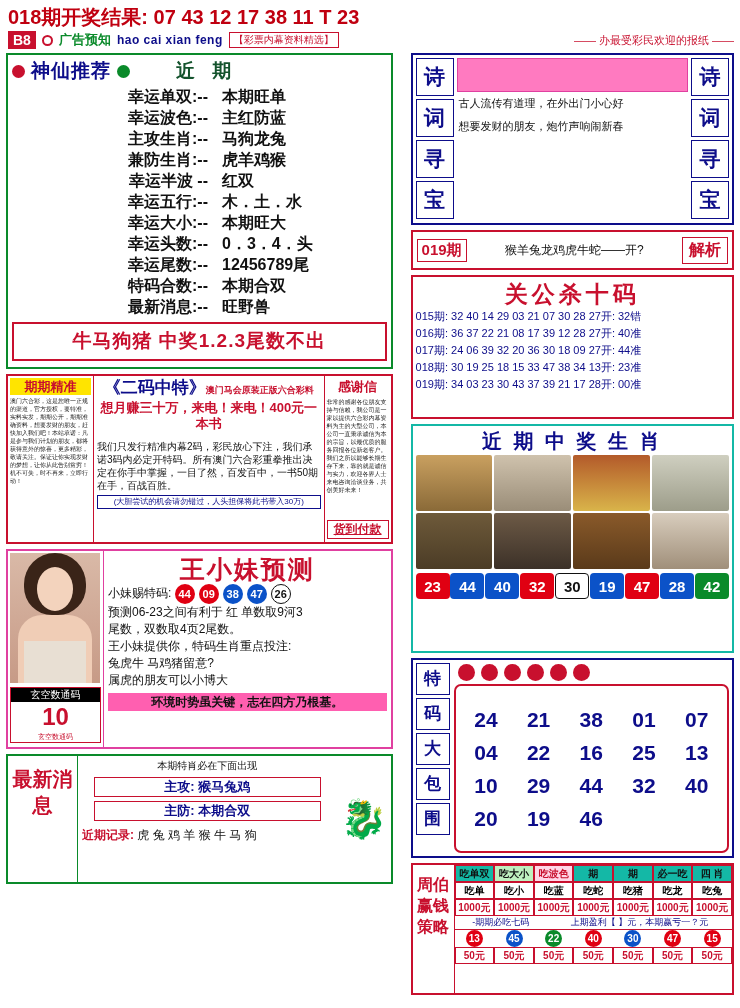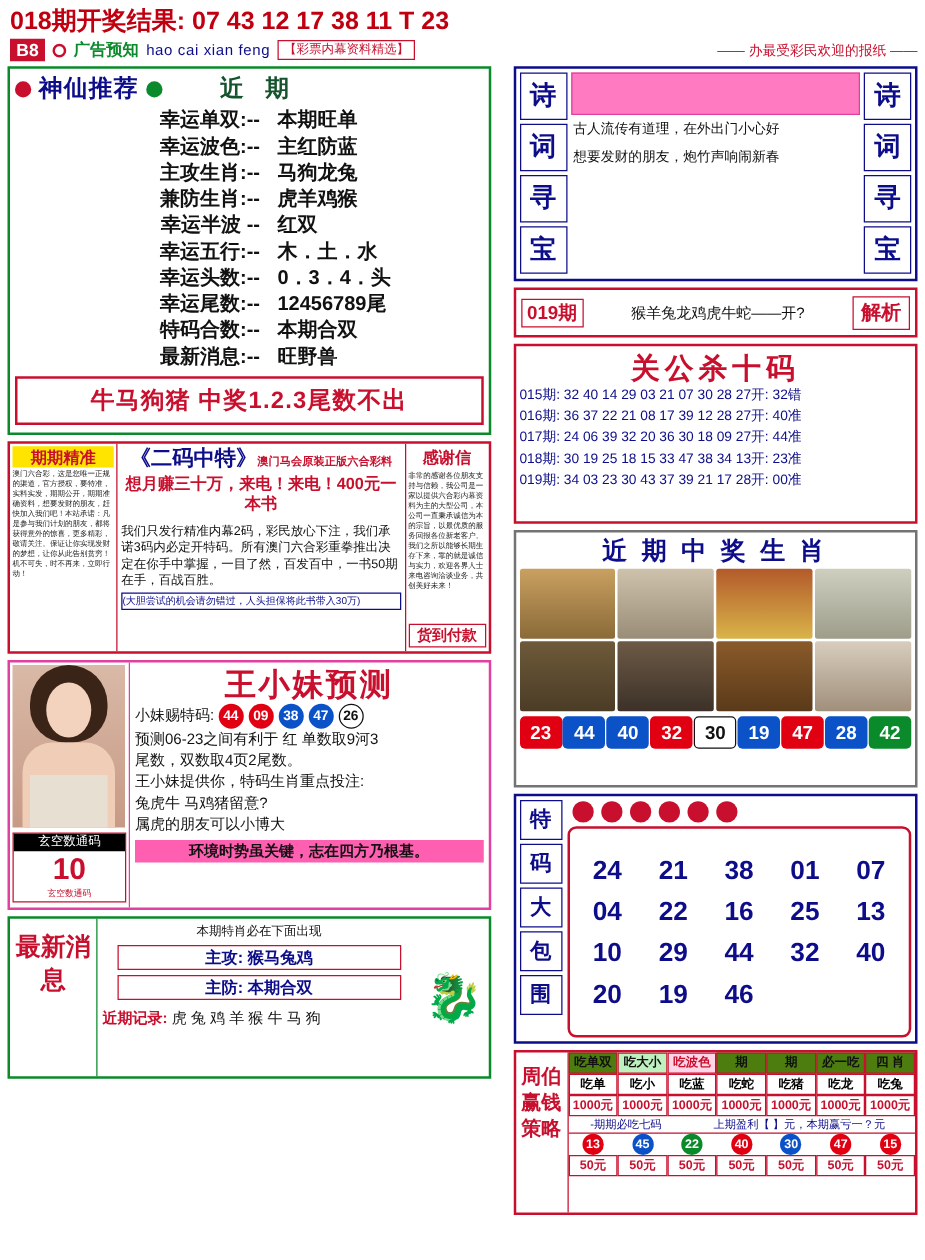--- a/index.html
+++ b/index.html
@@ -18,21 +18,21 @@
   
   .headline {
     font-size:20px; font-weight:bold; color:#c00010;
     letter-spacing:0px; line-height:1.1; padding:2px 0 1px 2px;
     white-space:nowrap;
   }
   .subbar { display:flex; align-items:center; gap:6px; height:20px; margin:1px 0 3px 2px; }
   .b8 { background:#c8102e; color:#fff; font-weight:bold; font-size:14px; padding:0 5px; line-height:18px; }
   .dot-o { width:11px;height:11px;border:2px solid #c8102e;border-radius:50%; }
   .ad-green { color:#0a8a2a; font-weight:bold; font-size:13px; }
-  .pinyin { color:#0d0d8a; font-size:12px; font-weight:normal; letter-spacing:0.5px; }
+  .pinyin { color:#0d0d8a; font-size:12px; font-weight:bold; letter-spacing:0.5px; }
   .boxed-note { border:1px solid #c8102e; color:#c8102e; font-size:10px; padding:0 4px; line-height:14px; }
   .right-wave { color:#c8102e; font-size:11px; margin-left:auto; white-space:nowrap; }
 
   
   .cols { display:flex; gap:18px; }
   .colL { width:392px; }
   .colR { width:328px; }
 
   
   .rec-box { border:2px solid #0a8a2a; background:#fff; padding:3px 4px 6px 4px; }
@@ -55,25 +55,25 @@
   
   .two-code { border:2px solid #c8102e; margin-top:5px; display:flex; height:170px; }
   .tc-left { width:86px; border-right:1px solid #c8102e; padding:2px; }
   .tc-left-title { background:#ffe400; color:#c8102e; font-weight:bold; font-size:13px; text-align:center; line-height:17px; }
   .tc-left-text { font-size:6px; line-height:8px; color:#222; margin-top:2px; }
   .tc-mid { flex:1; padding:2px 3px; }
   .tc-mid-title { text-align:center; color:#0d0d8a; font-weight:bold; font-size:17px; line-height:20px; }
   .tc-mid-title small { font-size:9px; color:#c8102e; font-weight:bold; }
   .tc-sub { text-align:center; color:#c8102e; font-weight:bold; font-size:13px; line-height:16px; }
   .tc-body { font-size:10px; line-height:13px; color:#111; margin-top:8px; }
-  .tc-foot { margin-top:3px; border:1px solid #0d0d8a; color:#0d0d8a; font-size:8px; text-align:left; line-height:12px; }
+  .tc-foot { margin-top:3px; border:1px solid #0d0d8a; color:#0d0d8a; font-size:8px; text-align:center; line-height:12px; }
   .tc-right { width:67px; border-left:1px solid #c8102e; padding:2px; }
   .tc-right-title { color:#c8102e; font-weight:bold; font-size:13px; text-align:center; }
   .tc-right-text { font-size:6px; line-height:8px; color:#222; margin-top:2px; }
-  .tc-stamp { color:#c8102e; font-weight:bold; font-size:12px; text-align:center; margin-top:26px; border:1px solid #c8102e; }
+  .tc-stamp { color:#c8102e; font-weight:bold; font-size:12px; text-align:center; margin-top:26px; border:1px solid #c8102e;text-decoration:underline; }
 
   
   .wxm { border:2px solid #e040a0; margin-top:5px; display:flex; height:200px; }
   .wxm-photo { width:96px; border-right:1px solid #e040a0; padding:2px; }
   .ph { width:90px; height:130px; background:linear-gradient(#d9b9a7,#c79a86); position:relative; overflow:hidden; }
   .ph .hair { position:absolute; left:14px; top:0; width:62px; height:62px; background:#3a2418; border-radius:50% 50% 45% 45%; }
   .ph .face { position:absolute; left:27px; top:14px; width:36px; height:44px; background:#f3d3bd; border-radius:50%; }
   .ph .body { position:absolute; left:8px; top:62px; width:74px; height:70px; background:#f0cdb6; border-radius:24px 24px 0 0; }
   .ph .top { position:absolute; left:14px; top:88px; width:62px; height:46px; background:#e8dfd3; }
   .wxm-num { border:1px solid #c8102e; margin-top:4px; text-align:center; }
@@ -108,42 +108,42 @@
 
   .period { border:2px solid #c8102e; margin-top:5px; height:40px; display:flex; align-items:center; padding:0 4px; gap:6px; }
   .period-no { border:1px solid #c8102e; color:#c8102e; font-weight:bold; font-size:15px; padding:1px 4px; }
   .period-txt { font-size:12px; color:#111; flex:1; text-align:center; }
   .period-btn { border:1px solid #c8102e; color:#c8102e; font-weight:bold; font-size:16px; padding:2px 6px; }
 
   .kill { border:2px solid #c8102e; margin-top:5px; padding:3px; height:144px; }
   .kill-title { text-align:center; color:#c8102e; font-weight:bold; font-size:23px; letter-spacing:4px; line-height:28px; }
   .kill-row { font-size:11px; color:#0d0d8a; line-height:17px; white-space:nowrap; }
 
-  .zodiac { border:2px solid #737373; margin-top:5px; padding:3px; height:206px; }
+  .zodiac { border:2px solid #14b8a6; margin-top:5px; padding:3px; height:229px; }
   .zodiac-title { text-align:center; color:#0d0d8a; font-weight:bold; font-size:20px; letter-spacing:3px; line-height:24px; }
   .animals { display:grid; grid-template-columns:repeat(4,1fr); gap:2px; margin-top:2px; }
   .an { height:56px; border-radius:2px; position:relative; overflow:hidden; }
   .zball-row { display:flex; justify-content:space-between; margin-top:4px; }
   .zball { width:34px;height:26px;border-radius:4px;color:#fff;font-weight:bold;font-size:15px;display:flex;align-items:center;justify-content:center; }
 
   .special { border:2px solid #0d0d8a; margin-top:5px; padding:3px; height:200px; display:flex; gap:4px; }
   .sp-left { width:34px; display:flex; flex-direction:column; gap:3px; }
   .sp-cell { border:1px solid #0d0d8a; color:#0d0d8a; font-weight:bold; font-size:17px; text-align:center; line-height:30px; height:32px; }
   .sp-right { flex:1; display:flex; flex-direction:column; }
   .sp-dots { display:flex; gap:6px; justify-content:flex-start; padding:1px 0 3px 4px; }
   .sp-dot { width:17px;height:17px;border-radius:50%;background:#c8102e; }
   .sp-grid { flex:1; border:2px solid #c8102e; border-radius:7px; display:grid; grid-template-columns:repeat(5,1fr); align-content:center; padding:2px 4px; }
   .sp-n { color:#0d0d8a; font-weight:bold; font-size:21px; text-align:center; line-height:33px; }
 
   .zhou { border:2px solid #c8102e; margin-top:5px; height:132px; display:flex; }
   .zhou-left { width:42px; border-right:1px solid #c8102e; color:#c8102e; font-weight:bold; font-size:16px; text-align:center; line-height:21px; padding-top:9px; }
   .zhou-right { flex:1; }
   .zt { display:grid; grid-template-columns:repeat(7,1fr); }
   .zt div { border:1px solid #c8102e; font-size:10px; text-align:center; line-height:15px; font-weight:bold; }
-  .zt .hdr { background:#4d7c0f; color:#111; }
+  .zt .hdr { background:#14b8a6; color:#111; }
   .zt .hdr2 { background:#bff0c0; color:#111; }
   .zt .hdr3 { background:#ffd6e7; color:#c8102e; }
   .zt .money { color:#c8102e; }
   .zt .money50 { color:#c8102e; }
   .zline { font-size:9px; color:#0d0d8a; text-align:center; line-height:13px; border-bottom:1px solid #c8102e; }
   .zballs { display:grid; grid-template-columns:repeat(7,1fr); }
   .zballs div { text-align:center; }
   .zb { width:17px;height:17px;border-radius:50%;display:inline-flex;align-items:center;justify-content:center;color:#fff;font-size:10px;font-weight:bold; }
   .red { background:#e00012; } .blue { background:#0b52c8; } .green { background:#0a8a2a; }
 </style>
@@ -190,20 +190,24 @@
               <div class="rec-k">兼防生肖:--</div>
               <div class="rec-v">虎羊鸡猴</div>
             </div>
           <div class="rec-row">
               <div class="rec-k">幸运半波 --</div>
               <div class="rec-v">红双</div>
             </div>
           <div class="rec-row">
               <div class="rec-k">幸运五行:--</div>
               <div class="rec-v">木．土．水</div>
+            </div>
+          <div class="rec-row">
+              <div class="rec-k">幸运大小:--</div>
+              <div class="rec-v">本期旺大</div>
             </div>
           <div class="rec-row">
               <div class="rec-k">幸运头数:--</div>
               <div class="rec-v">0．3．4．头</div>
             </div>
           <div class="rec-row">
               <div class="rec-k">幸运尾数:--</div>
               <div class="rec-v">12456789尾</div>
             </div>
           <div class="rec-row">

